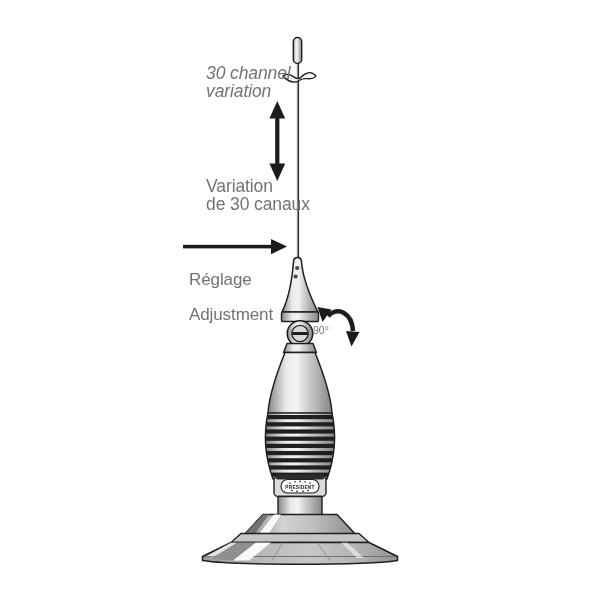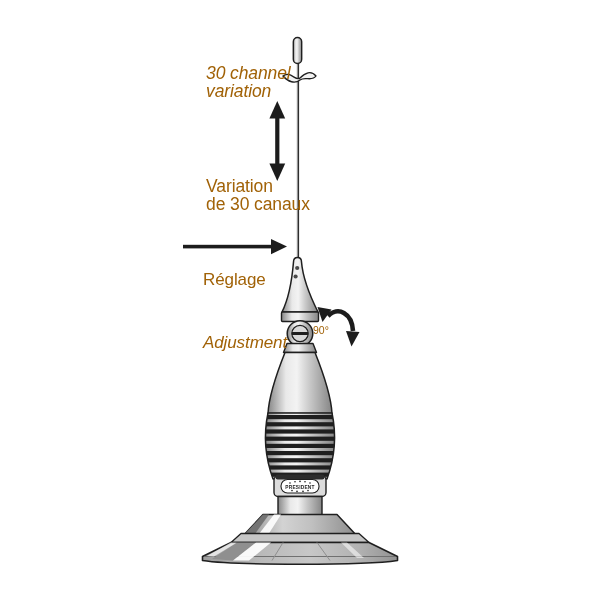--- a/index.html
+++ b/index.html
@@ -2,28 +2,28 @@
 <html><head>
 <meta charset="utf-8">
 <style>
   html,body{margin:0;padding:0;background:#fff;}
   #canvas{
     position:relative;width:600px;height:600px;background:#fff;overflow:hidden;
     font-family:"Liberation Sans",sans-serif;
   }
   #artwork{position:absolute;left:0;top:0;width:600px;height:600px;}
   .label{
-    position:absolute;color:#a16207;white-space:pre-line;
+    position:absolute;color:#737373;white-space:pre-line;
     font-family:"Liberation Sans",sans-serif;letter-spacing:-0.1px;
   }
   #label-range-en{left:206px;top:64px;font-size:17.5px;line-height:18px;font-style:italic;}
   #label-range-fr{left:206px;top:177px;font-size:17.5px;line-height:18px;}
-  #label-adjust{left:203px;top:253px;font-size:17px;line-height:17.5px;}
+  #label-adjust{left:189px;top:253px;font-size:17px;line-height:17.5px;}
   #label-adjust .fr{display:block;font-style:normal;}
-  #label-adjust .en{display:block;font-style:italic;margin-top:28px;}
+  #label-adjust .en{display:block;}
   #label-angle{left:313px;top:324px;font-size:10.5px;font-weight:normal;letter-spacing:0;}
 </style>
 </head>
 <body>
 
 <div id="canvas">
 
   <svg id="artwork" viewBox="0 0 600 600" xmlns="http://www.w3.org/2000/svg">
     <defs>
       <linearGradient id="gradCyl" x1="0" y1="0" x2="1" y2="0">

